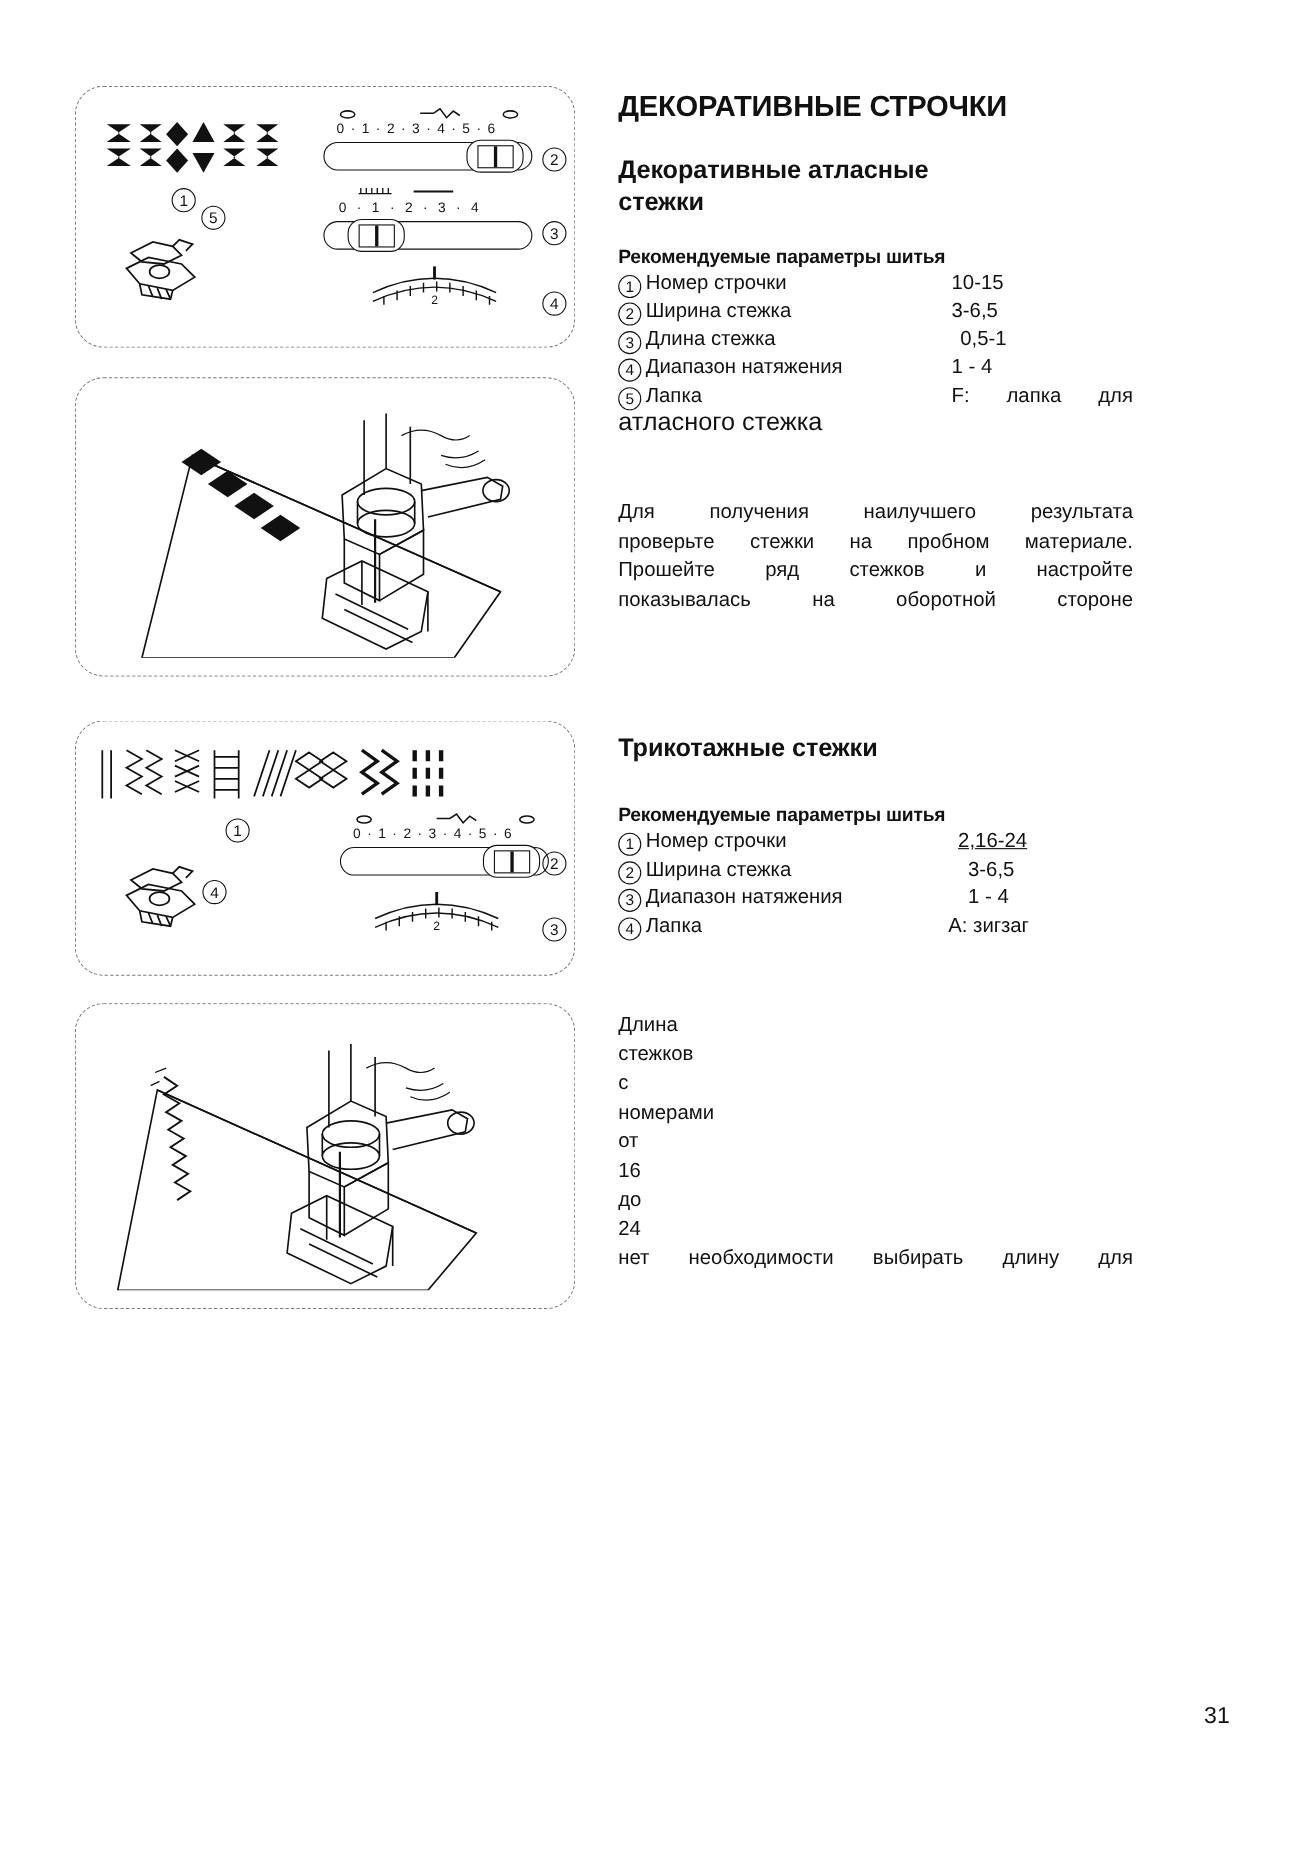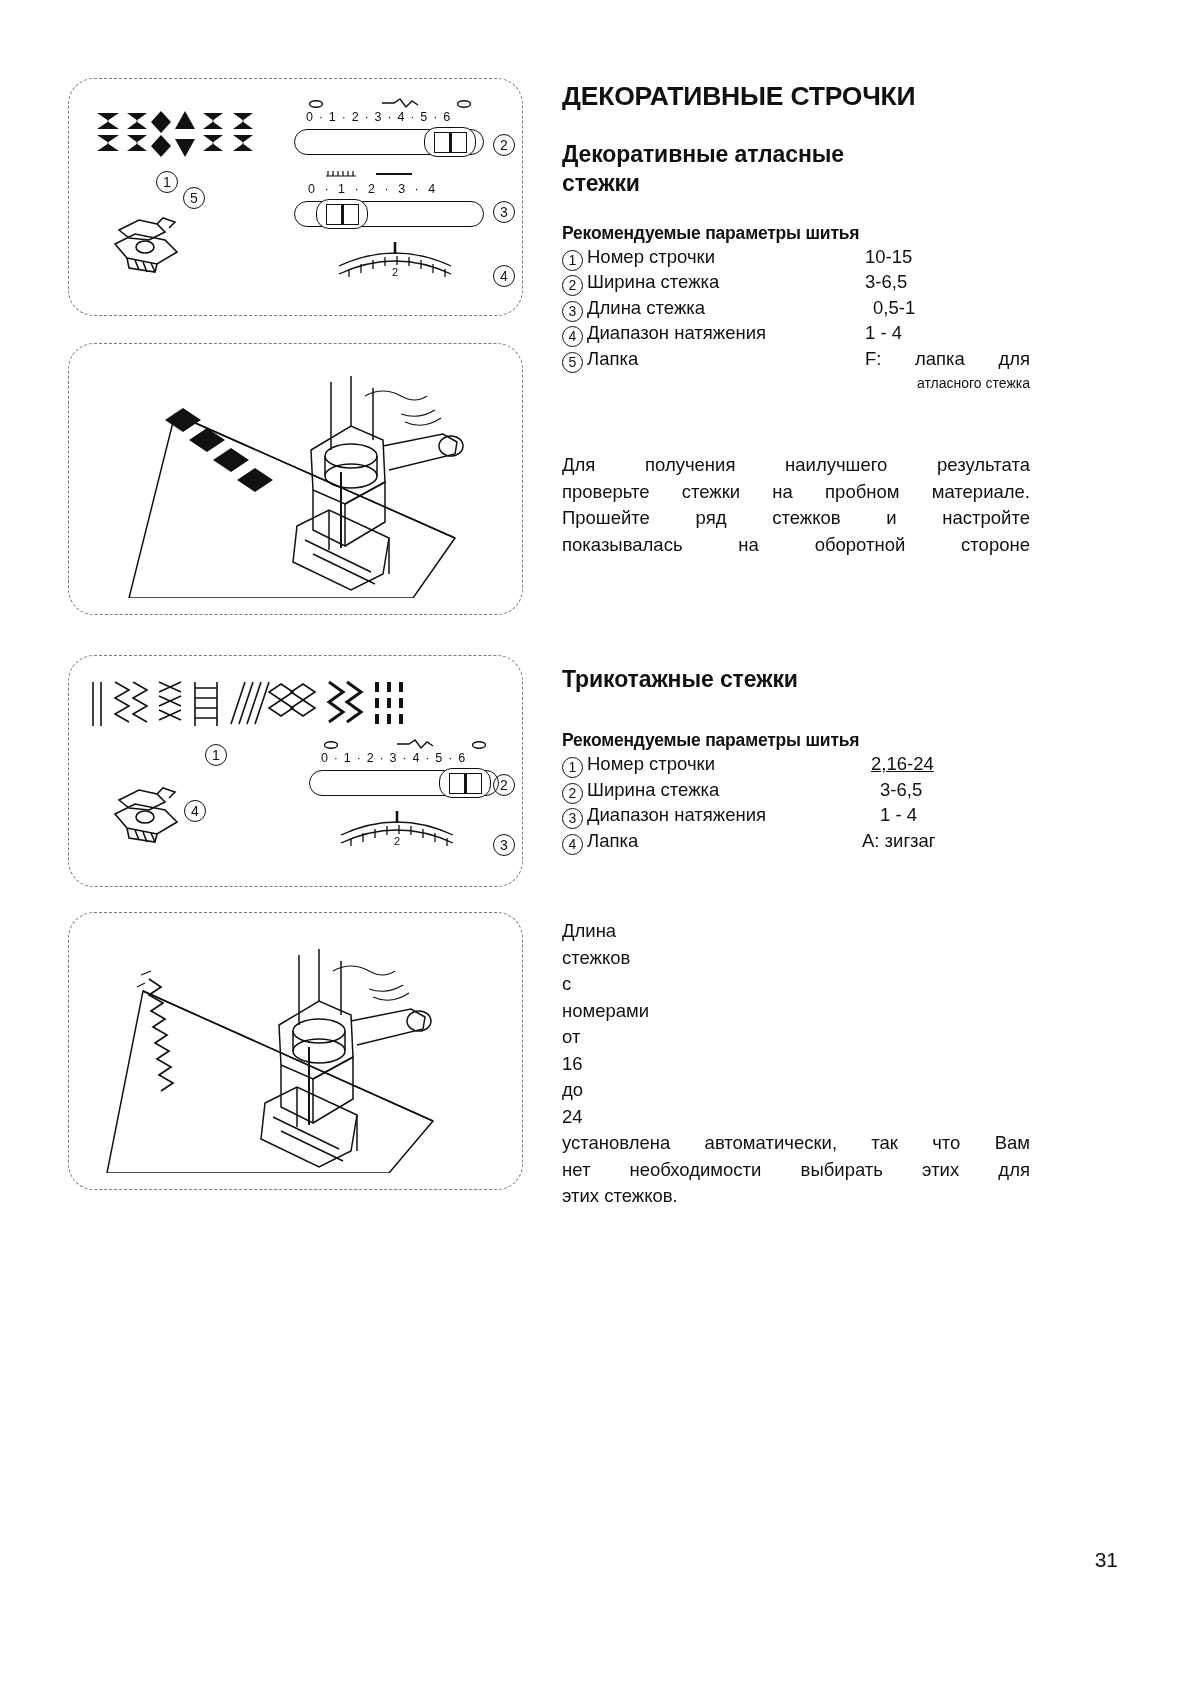--- a/index.html
+++ b/index.html
@@ -76,24 +76,23 @@
     top: 2px;
   }
   .param-label { flex: none; }
   .param-value {
     position: absolute;
     left: 303px;
     white-space: pre;
   }
   .param-row-wrap { position: relative; }
   .cont-line {
-    font-size: 14px;
+    font-size: 23px;
     line-height: 25.5px;
     white-space: nowrap;
-    text-align: right;
   }
   .value-justify {
     position: absolute;
     left: 303px;
     width: 165px;
     display: flex;
     justify-content: space-between;
   }
 
   
@@ -491,29 +490,21 @@
       <span>Длина</span>
       <span>стежков</span>
       <span>с</span>
       <span>номерами</span>
       <span>от</span>
       <span>16</span>
       <span>до</span>
       <span>24</span>
     </div>
   <div class="jline" style="font-size: 18.5px; line-height: 26.5px; display: flex; justify-content: space-between; width: 468px;">
-      <span>установлена</span>
-      <span>автоматически,</span>
-      <span>так</span>
-      <span>что</span>
-      <span>Вам</span>
-    </div>
-  <div class="jline" style="font-size: 18.5px; line-height: 26.5px; display: flex; justify-content: space-between; width: 468px;">
       <span>нет</span>
       <span>необходимости</span>
       <span>выбирать</span>
-      <span>этих</span>
+      <span>длину</span>
       <span>для</span>
     </div>
-  <div class="jline" style="font-size:18.5px;line-height:26.5px;">этих стежков.</div>
 </div>
 
 <div id="page-number">31</div>
 
 </body></html>

